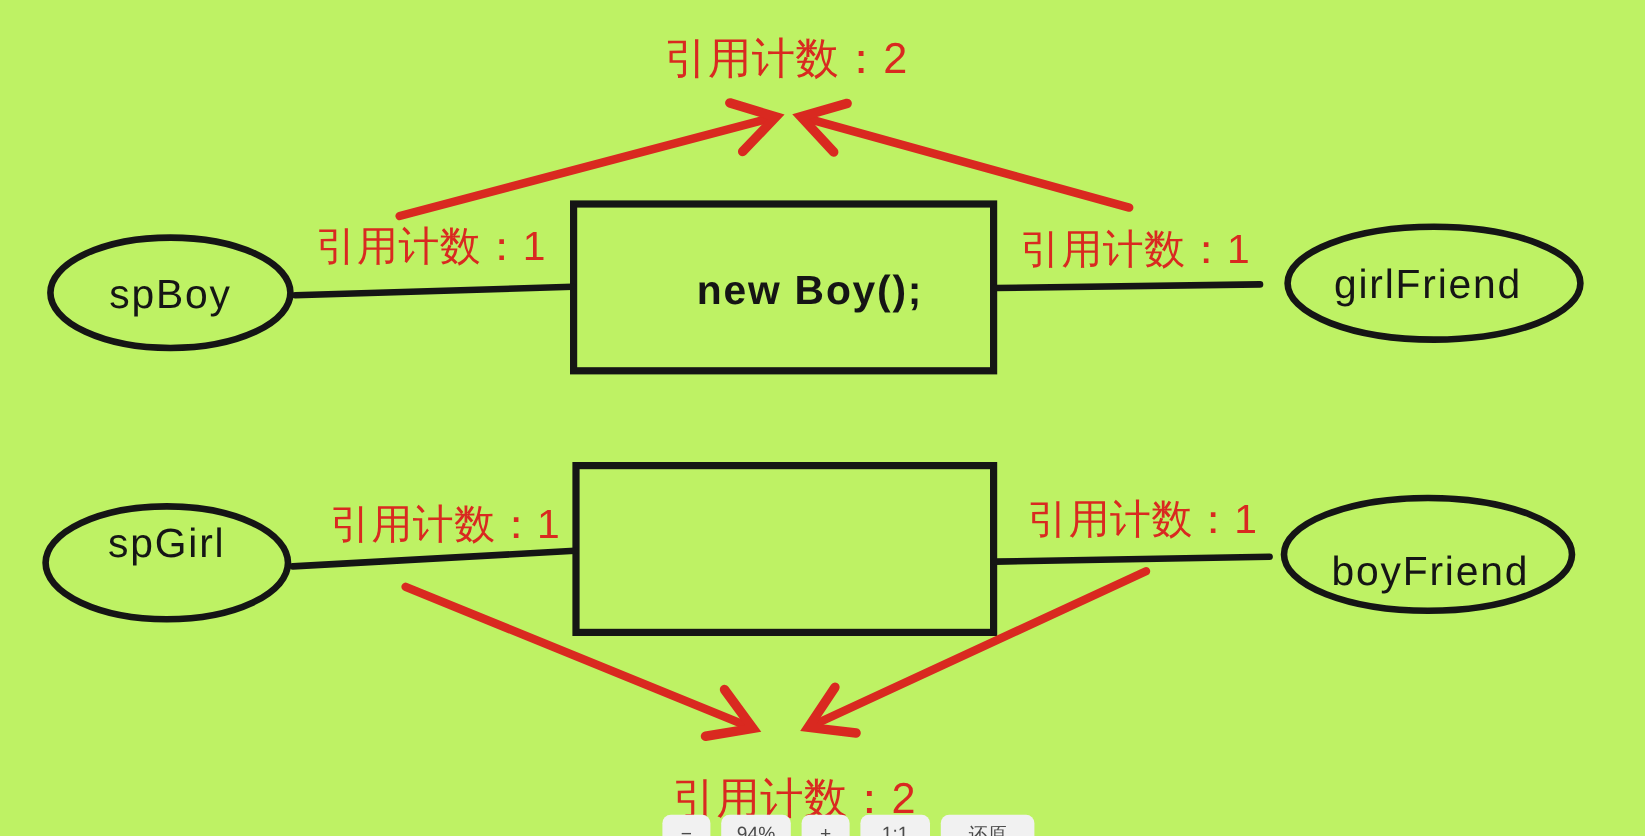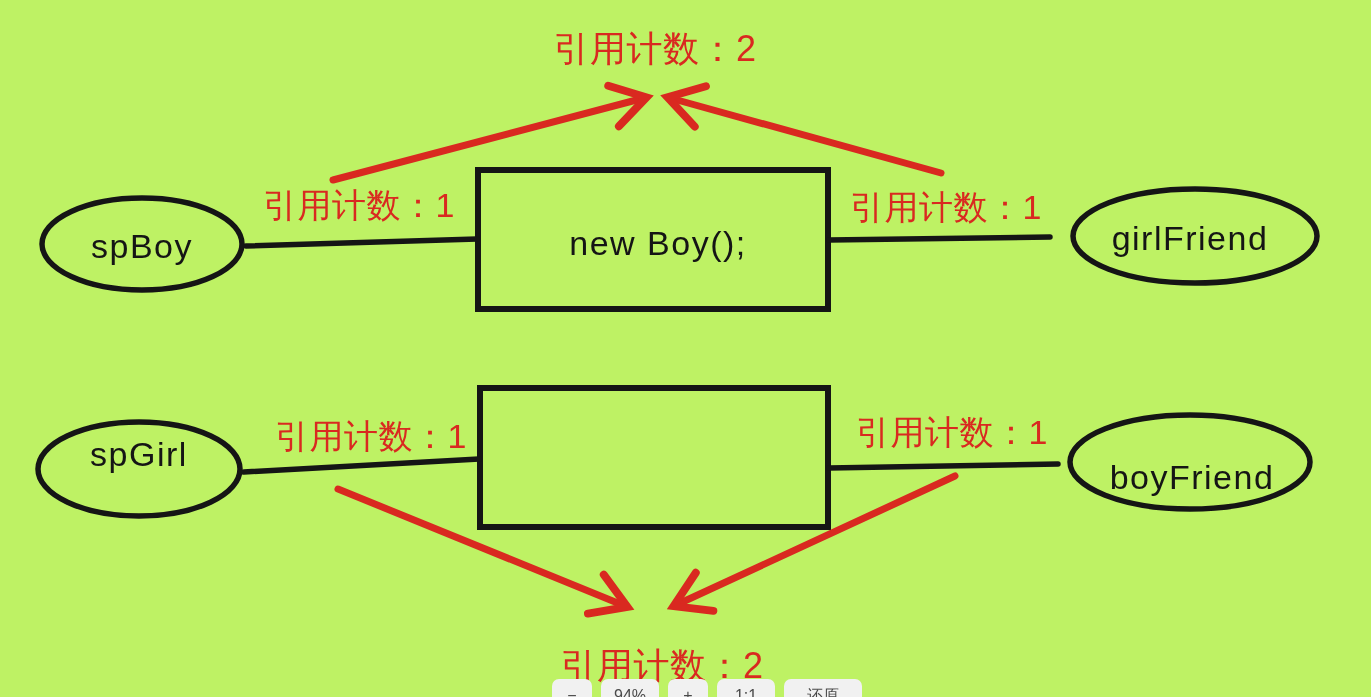--- a/index.html
+++ b/index.html
@@ -86,21 +86,21 @@
     <line class="arrow" x1="941" y1="173" x2="670" y2="98" marker-end="url(#ah)"></line>
 
     <line class="arrow" x1="338" y1="489" x2="625" y2="606" marker-end="url(#ah)"></line>
     <line class="arrow" x1="955" y1="476" x2="676" y2="605" marker-end="url(#ah)"></line>
   </svg>
 
   <div class="lbl red big" style="left:655px; top:49px;">引用计数：2</div>
   <div class="lbl red big" style="left:662px; top:666px;">引用计数：2</div>
 
   <div class="lbl" style="left:142px; top:246px;">spBoy</div>
-  <div class="lbl" style="left:658px; top:243px;">new Boy();</div>
+  <div class="lbl" style="left:675px; top:243px;font-weight:bold;">new Boy();</div>
   <div class="lbl" style="left:1190px; top:238px;">girlFriend</div>
   <div class="lbl red" style="left:359px; top:206px;">引用计数：1</div>
   <div class="lbl red" style="left:946px; top:208px;">引用计数：1</div>
 
   <div class="lbl" style="left:139px; top:454px;">spGirl</div>
   <div class="lbl" style="left:1192px; top:477px;">boyFriend</div>
   <div class="lbl red" style="left:371px; top:437px;">引用计数：1</div>
   <div class="lbl red" style="left:952px; top:433px;">引用计数：1</div>
 
   <div class="toolbar">

